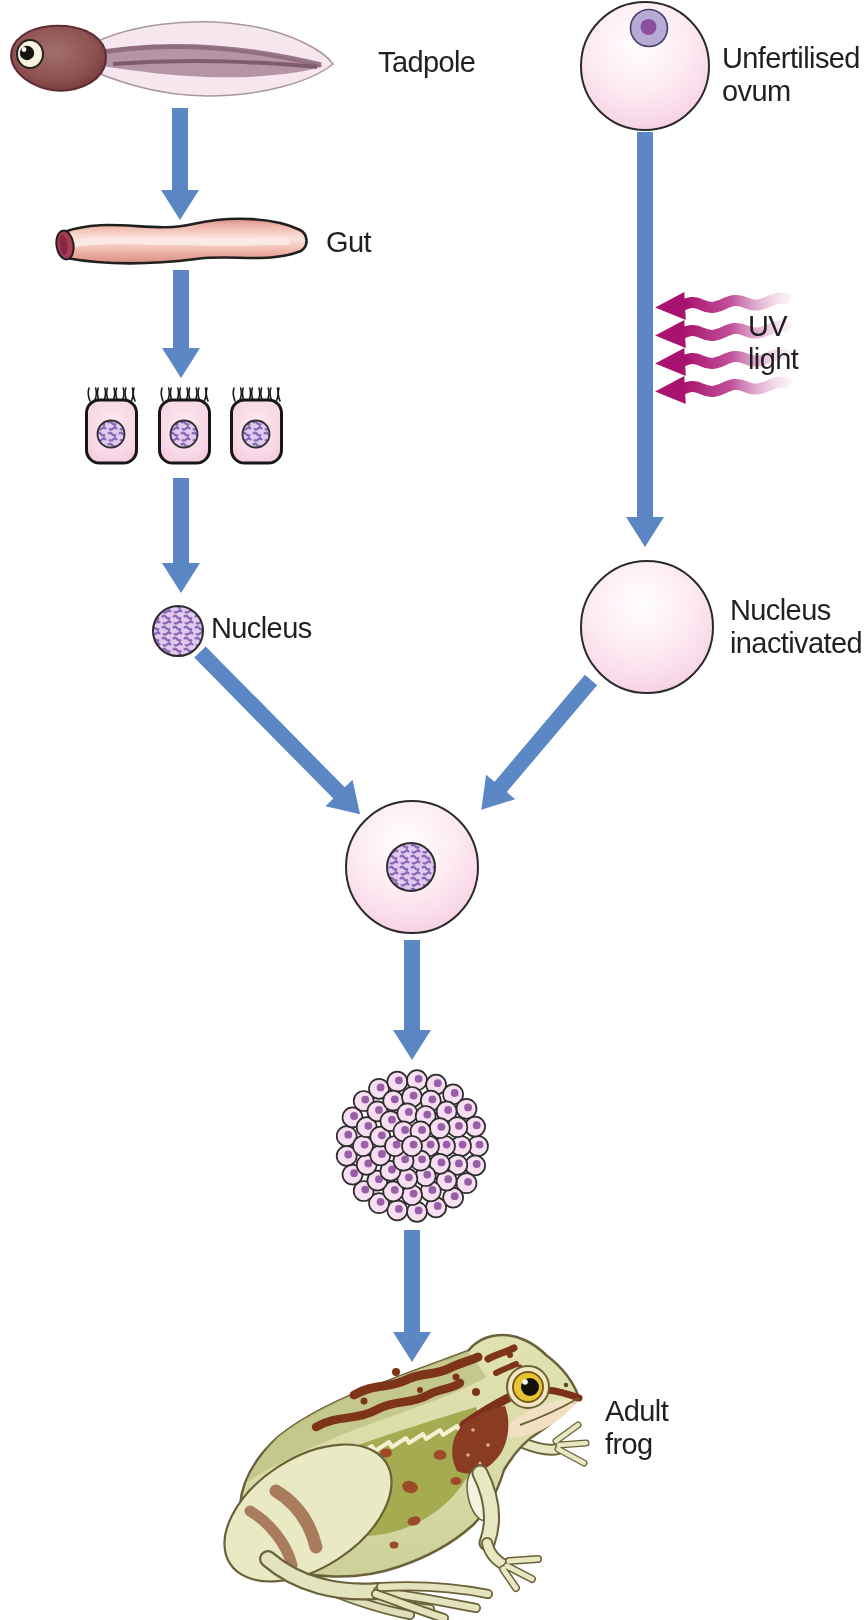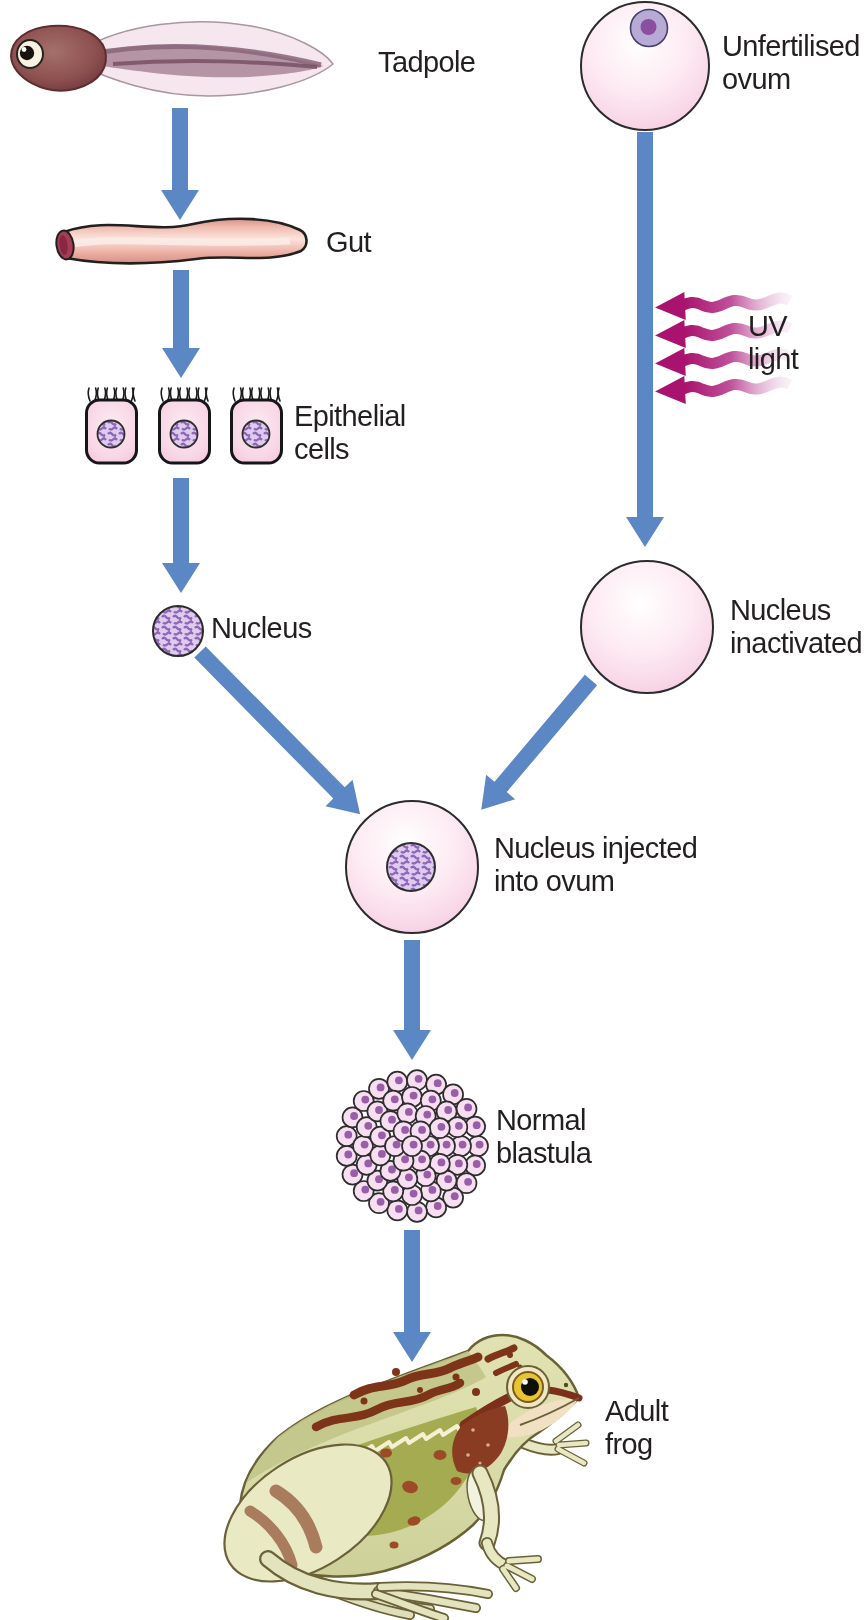--- a/index.html
+++ b/index.html
@@ -314,29 +314,23 @@
       <polygon transform="translate(645,132)" points="-8,0 8,0 8,385 19,385 0,415 -19,385 -8,385"></polygon>
       <polygon transform="translate(200,652) rotate(-44.6)" points="-8,0 8,0 8,198 19,198 0,228 -19,198 -8,198"></polygon>
       <polygon transform="translate(591,680) rotate(40.2)" points="-8,0 8,0 8,140 19,140 0,170 -19,140 -8,140"></polygon>
       <polygon transform="translate(412,940)" points="-8,0 8,0 8,90 19,90 0,120 -19,90 -8,90"></polygon>
       <polygon transform="translate(412,1230)" points="-8,0 8,0 8,102 19,102 0,132 -19,102 -8,102"></polygon>
     </g>
   </svg>
 
   <div class="label" style="left:378px;top:46px">Tadpole</div>
   <div class="label" style="left:326px;top:226px">Gut</div>
-  <div class="label" style="left:294px;top:400px">Epithelial
-cells</div>
   <div class="label" style="left:211px;top:612px">Nucleus</div>
-  <div class="label" style="left:722px;top:30px">Unfertilised
+  <div class="label" style="left:722px;top:42px">Unfertilised
 ovum</div>
   <div class="label" style="left:748px;top:310px">UV
 light</div>
   <div class="label" style="left:730px;top:594px">Nucleus
 inactivated</div>
-  <div class="label" style="left:494px;top:832px">Nucleus injected
-into ovum</div>
-  <div class="label" style="left:496px;top:1104px">Normal
-blastula</div>
   <div class="label" style="left:605px;top:1395px">Adult
 frog</div>
 
 </div>
 
 </body></html>

